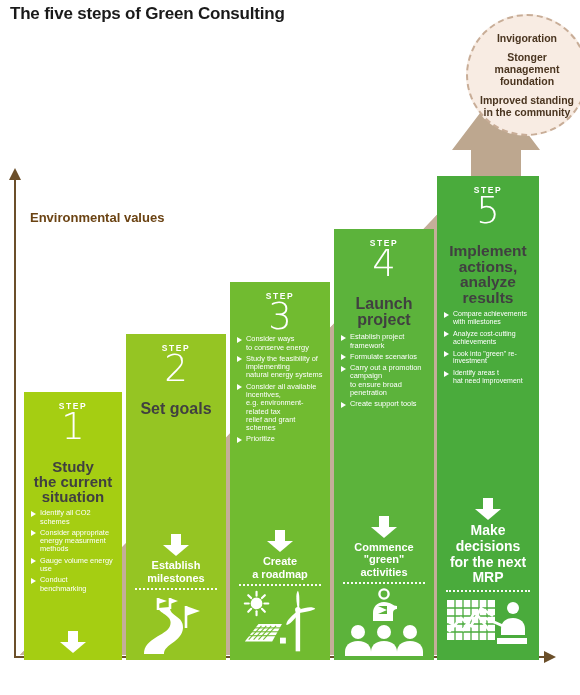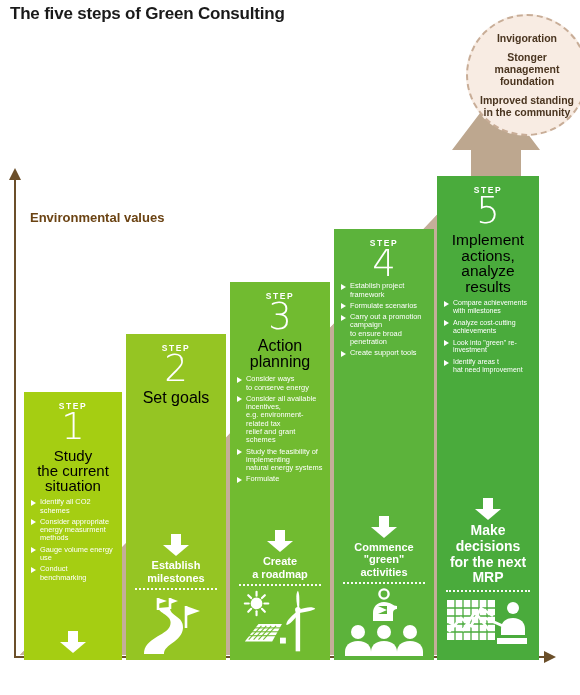--- a/index.html
+++ b/index.html
@@ -77,22 +77,22 @@
   .step-kicker {
     text-align: center; font-size: 8.5px; font-weight: bold;
     letter-spacing: 1.6px; color: #ffffff; margin-bottom: -2px;
   }
   .step-num {
     text-align: center; font-size: 37px; font-weight: 300;
     line-height: 0.98; color: #ffffff;
     font-family: "DejaVu Sans", sans-serif;
   }
   .step-title {
-    text-align: center; font-weight: normal; color: #000000;
-    line-height: 1.0; margin-top: 3px; margin-bottom: 5px;
+    text-align: center; font-weight: bold; color: #404040;
+    line-height: 1.0; margin-top: 14px; margin-bottom: 5px;
   }
   .bullets { list-style: none; }
   .bullets li {
     position: relative; padding-left: 9px;
     font-size: 7.4px; line-height: 1.12;
     margin-bottom: 3px; color: #ffffff;
   }
   .bullets li::before {
     content: ""; position: absolute; left: 0px; top: 1.5px;
     width: 0; height: 0;
@@ -213,26 +213,25 @@
           </svg>
         </div>
       </div>
     </div>
   </div>
 
   <div class="step" id="step3">
     <div class="step-body">
       <div class="step-kicker">STEP</div>
       <div class="step-num">3</div>
-      <div class="step-title">Action<br>planning</div>
       <ul class="bullets">
           <li>Consider ways<br>to conserve energy</li>
+          <li>Study the feasibility of<br>implementing<br>natural energy systems</li>
           <li>Consider all available<br>incentives,<br>e.g. environment-related tax<br>relief and grant schemes</li>
-          <li>Study the feasibility of<br>implementing<br>natural energy systems</li>
-          <li>Formulate</li>
+          <li>Prioritize</li>
         </ul>
       <div class="step-foot">
         <div class="down-arrow"></div>
         <div class="step-outcome">Create<br>a roadmap</div>
         <div class="dotted-sep"></div>
         <div class="icon-area">
           <svg width="88" height="66" viewBox="0 0 88 66">
             <circle cx="20" cy="13" r="6" fill="#fff"></circle>
             <g stroke="#fff" stroke-width="2.2" stroke-linecap="round">
               <path d="M20 1 v4"></path>
@@ -267,20 +266,21 @@
           </svg>
         </div>
       </div>
     </div>
   </div>
 
   <div class="step" id="step4">
     <div class="step-body">
       <div class="step-kicker">STEP</div>
       <div class="step-num">4</div>
+      <div class="step-title">Launch<br>project</div>
       <ul class="bullets">
           <li>Establish project framework</li>
           <li>Formulate scenarios</li>
           <li>Carry out a promotion campaign<br>to ensure broad penetration</li>
           <li>Create support tools</li>
         </ul>
       <div class="step-foot">
         <div class="down-arrow"></div>
         <div class="step-outcome">Commence<br>"green" activities</div>
         <div class="dotted-sep"></div>

